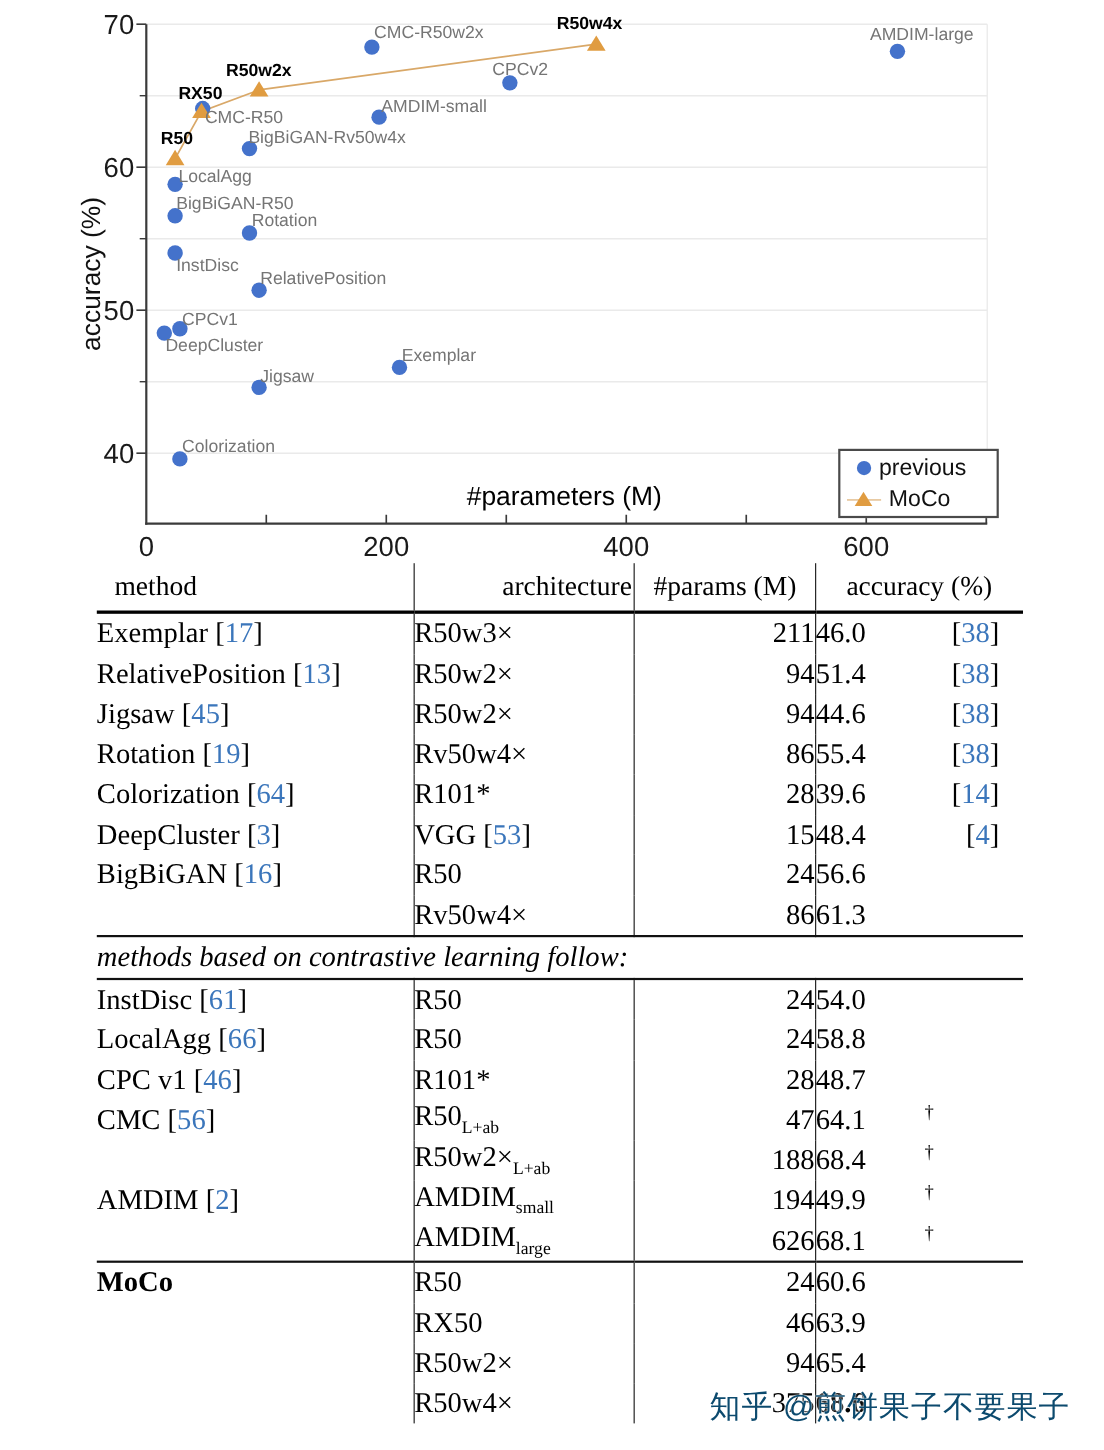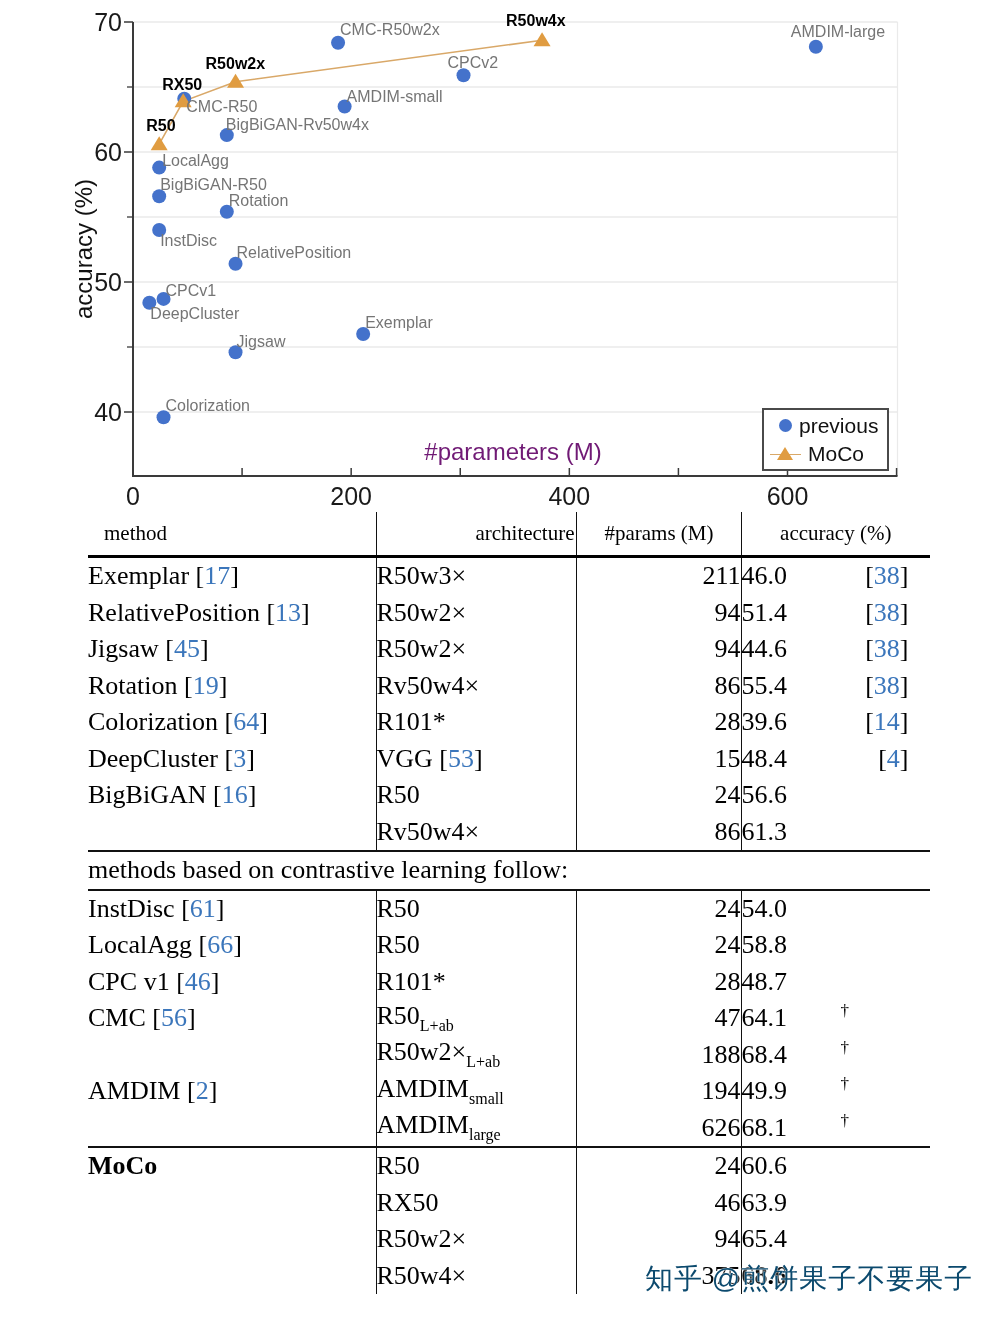--- a/index.html
+++ b/index.html
@@ -5,60 +5,60 @@
   html,body{margin:0;padding:0}
   body{
     width:1004px;height:1318px;position:relative;background:#fff;overflow:hidden;
     font-family:"Liberation Sans",sans-serif;
   }
   
   #chart{position:absolute;left:0;top:0;width:1004px;height:512px}
   #plot-svg{position:absolute;left:0;top:0}
   .xlabel{
     position:absolute;left:403px;top:438px;width:220px;text-align:center;
-    font-size:24px;color:#701a75;white-space:nowrap;
+    font-size:24px;color:#000000;white-space:nowrap;
   }
   .ylabel{
     position:absolute;left:84px;top:249px;transform:translate(-50%,-50%) rotate(-90deg);
     font-size:24px;color:#111;white-space:nowrap;
   }
   .legend{
-    position:absolute;left:762px;top:408px;width:127px;height:63px;box-sizing:border-box;
+    position:absolute;left:762px;top:408px;width:146px;height:63px;box-sizing:border-box;
     border:2px solid #4a4a4a;background:#fff;display:flex;flex-direction:column;
     justify-content:space-evenly;padding-left:6px;z-index:5;
   }
   .legend-row{display:flex;align-items:center;height:25px}
   .lg-dot{width:13px;height:13px;border-radius:50%;margin-left:9px;flex:0 0 auto}
   .lg-tri-wrap{position:relative;width:31px;height:14px;flex:0 0 auto}
   .lg-tri-line{position:absolute;left:0;top:7px;width:31px;height:0;border-top:1.5px solid #d9a868}
   .lg-tri{position:absolute;left:7px;top:0;width:0;height:0;
     border-left:8px solid transparent;border-right:8px solid transparent;border-bottom:13px solid #e09c41}
   .legend-label{font-size:21px;color:#111;margin-left:7px;white-space:nowrap}
   
   #tbl{
     position:absolute;left:88px;top:512px;width:842px;border-collapse:collapse;table-layout:fixed;
     font-family:"Liberation Serif",serif;font-size:26px;color:#000;
   }
-  #tbl th{font-weight:normal;font-size:21px;height:41px;border-bottom:3.5px solid #000;vertical-align:middle}
+  #tbl th{font-weight:normal;font-size:25px;height:41px;border-bottom:3.5px solid #000;vertical-align:middle}
   #tbl td{height:36.5px;padding:0;vertical-align:middle;line-height:1}
   .c-method{text-align:left;padding-left:16px}
   th.c-method{padding-left:16px;text-align:left}
   .c-arch{border-left:1.5px solid #111;padding-left:13px;text-align:left}
   th.c-arch{text-align:right}
   .c-params{border-left:1.5px solid #111;text-align:right;padding-right:60px}
   th.c-params{text-align:center;padding-right:0}
   .c-acc{border-left:1.5px solid #111;text-align:left}
   th.c-acc{text-align:center}
   .acc-val{display:inline-block;width:99px;text-align:left}
   .acc-cite{display:inline-block;width:68px;text-align:right}
   .dg{display:inline-block;width:0;overflow:visible;font-size:17px;position:relative;top:-10px}
   .cite-n{color:#3b76bb}
   .bold{font-weight:bold}
   .divider-row td{
-    padding-left:16px;height:27px;
+    font-style:italic;padding-left:16px;height:27px;
     border-top:2px solid #111;border-bottom:2px solid #111;text-align:left;margin-top:20px;
   }
   .moco-top td{border-top:2px solid #111}
   .sb{font-size:16px;vertical-align:-7px;letter-spacing:0}
   .stk{display:inline-block;text-align:left;font-size:16px;line-height:12px;vertical-align:-9px}
   .stk div{height:12px}
   
   .watermark{
     position:absolute;left:645px;top:1260px;font-size:28px;letter-spacing:1px;z-index:9;
     color:#0c4a6e;text-shadow:0 0 1px #fff,0 0 2px #fff;white-space:nowrap;

